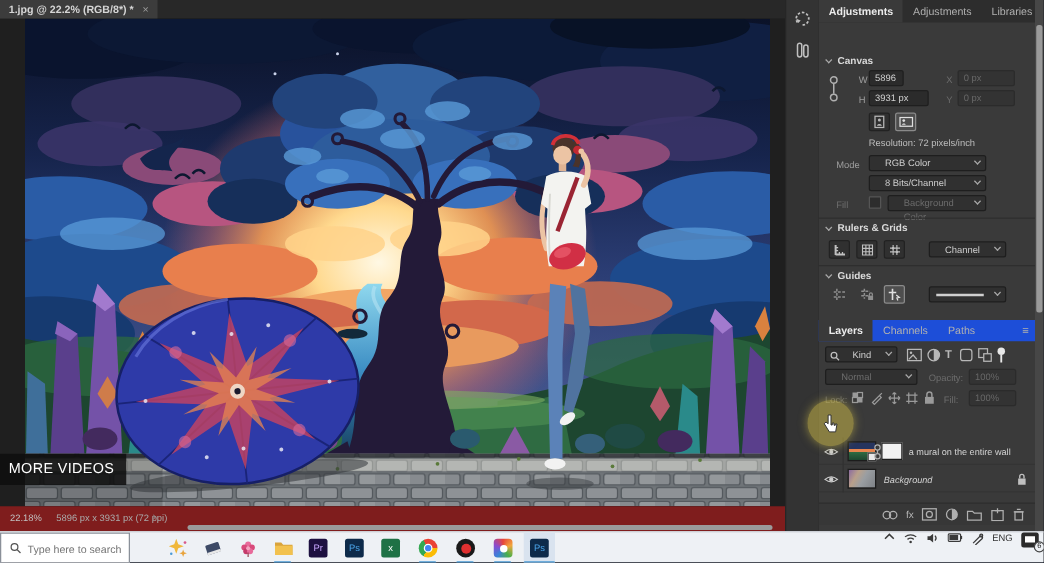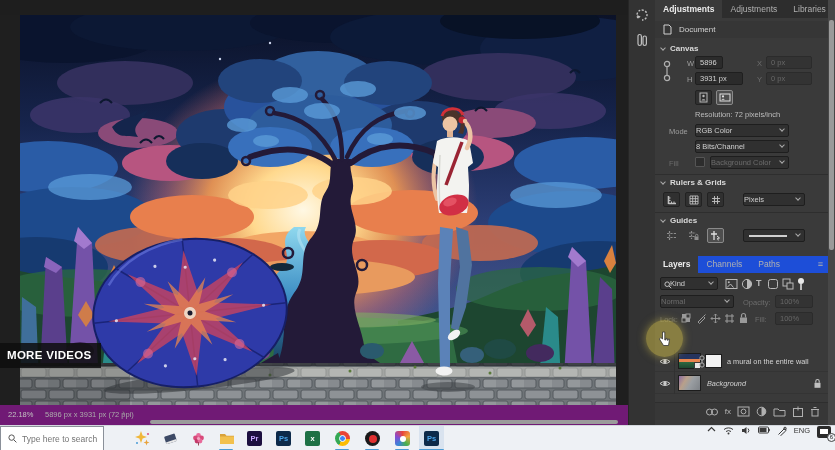--- a/index.html
+++ b/index.html
@@ -6,23 +6,23 @@
 html,body{width:835px;height:450px;overflow:hidden}
 body{font-family:"Liberation Sans",sans-serif;background:#1e1e1e;position:relative}
 .app{position:absolute;inset:0}
 
 .tabbar{position:absolute;left:0;top:0;width:628px;height:15px;background:#282828}
 .doc-tab{position:absolute;left:0;top:0;height:15px;background:#3c3c3c;color:#d6d6d6;
  font-size:8.5px;line-height:15px;padding:0 7px;font-weight:bold;white-space:nowrap}
 .doc-tab .close{color:#9a9a9a;margin-left:7px;font-weight:normal}
 .viewport{position:absolute;left:0;top:15px;width:628px;height:390px;background:#1f1f1f;overflow:hidden}
 .artwork{position:absolute;left:20px;top:0;width:596px;height:390px;background:#0b1228}
-.more-videos{position:absolute;left:0;top:328px;height:25px;background:rgba(14,14,14,.86);
- color:#fff;font-size:11.5px;font-weight:bold;line-height:25px;padding:0 10px 0 7px;letter-spacing:.3px;z-index:4}
-.statusbar{position:absolute;left:0;top:405px;width:628px;height:20px;background:#701a75;color:#c2c2c2;font-size:7.5px}
+.more-videos{position:absolute;left:0;top:348px;height:25px;background:rgba(14,14,14,.86);
+ color:#fff;font-size:11.5px;font-weight:normal;line-height:25px;padding:0 10px 0 7px;letter-spacing:.3px;z-index:4}
+.statusbar{position:absolute;left:0;top:405px;width:628px;height:20px;background:#7f1d1d;color:#c2c2c2;font-size:7.5px}
 .status-zoom{position:absolute;left:8px;top:5px}
 .status-dims{position:absolute;left:45px;top:5px;color:#ababab}
 .status-arrow{position:absolute;left:122px;top:3px;color:#8e8e8e;font-size:9px}
 .hthumb{position:absolute;left:150px;top:15px;width:468px;height:4px;background:#9b9b9b;border-radius:2px}
 
 .dock{position:absolute;left:628px;top:0;width:27px;height:425px;background:#333333;border-left:1px solid #262626}
 .dockbtn{width:21px;height:21px;margin:4px auto 2px;border-radius:3px;display:flex;align-items:center;justify-content:center}
 
 .rpanel{position:absolute;left:655px;top:0;width:173px;height:425px;background:#3a3a3a;font-size:8px;color:#c6c6c6}
 .ptabs{position:absolute;left:0;top:0;width:173px;height:18px;background:#2d2d2d;display:flex}
@@ -31,21 +31,21 @@
 .pmenu{margin-left:auto;color:#b0b0b0;padding:0 5px;line-height:16px;font-size:9px}
 .docrow{position:absolute;left:0;top:21px;width:173px;height:17px;background:#363636;display:flex;align-items:center;gap:7px;padding-left:8px;color:#d2d2d2}
 .sechead{position:absolute;display:flex;align-items:center;gap:5px;color:#dadada;font-weight:bold;font-size:8px}
 .cdown{display:inline-block;width:4px;height:4px;border-right:1.2px solid #aaa;border-bottom:1.2px solid #aaa;transform:rotate(45deg);margin-top:-2px}
 .lbl{position:absolute;color:#9e9e9e;font-size:7.5px}
 .lbl.dis{color:#6c6c6c}
 .field{position:absolute;height:13px;background:#2b2b2b;border:1px solid #1f1f1f;border-radius:2px;
  color:#d2d2d2;font-size:7.5px;line-height:11px;padding:0 4px}
 .field.dis{color:#686868;background:#333;border-color:#2b2b2b}
 .sel{position:absolute;height:13px;background:#303030;border:1px solid #1e1e1e;border-radius:2px;
- color:#cfcfcf;font-size:7.5px;line-height:11px;padding:0 10px 0 0}
+ color:#cfcfcf;font-size:7.5px;line-height:11px;padding:0 10px 0 12px}
 .sel .cdown{position:absolute;right:4px;top:4px}
 .sel.dis{color:#6c6c6c}
 .ibtn{position:absolute;width:17px;height:15px;background:#303030;border:1px solid #222;border-radius:2px;display:flex;align-items:center;justify-content:center}
 .ibtn.sel2{background:#4e4e4e;border-color:#8a8a8a}
 .ibtn.flat{background:transparent;border-color:transparent}
 .divline{position:absolute;left:0;width:173px;height:1px;background:#2e2e2e}
 .cbox{position:absolute;width:10px;height:10px;background:#2d2d2d;border:1px solid #555;border-radius:1px}
 
 .ltabs{position:absolute;left:0;top:256px;width:173px;height:17px;background:#1d4ed8;display:flex}
 .lrowbar{position:absolute;left:0;width:173px;height:16px}
@@ -62,36 +62,41 @@
 .vthumb{position:absolute;left:1px;top:20px;width:5px;height:230px;background:#9a9a9a;border-radius:2px}
 
 .hl-circle{position:absolute;left:646px;top:320px;width:37px;height:37px;border-radius:50%;
  background:rgba(214,194,74,.5);box-shadow:0 0 8px rgba(214,194,74,.55);z-index:9}
 .cursor{position:absolute;left:657px;top:331px;z-index:10}
 
 .taskbar{position:absolute;left:0;top:425px;width:835px;height:25px;background:#eef1f5;border-top:1px solid #d4d8de}
 .search{position:absolute;left:0;top:0;width:104px;height:25px;background:#fff;border:1px solid #8a9099;display:flex;align-items:center;gap:5px;padding-left:7px}
 .search input{border:none;outline:none;width:80px;font-size:8.5px;color:#333;font-family:"Liberation Sans",sans-serif;background:transparent}
 .tkicon{position:absolute;top:3px;width:19px;height:19px;display:flex;align-items:center;justify-content:center}
-.appsq{width:15px;height:15px;border-radius:2px;display:flex;align-items:center;justify-content:center;font-weight:bold;font-size:7.5px}
+.appsq{width:15px;height:15px;border-radius:2px;display:flex;align-items:center;justify-content:center;font-weight:normal;font-size:7.5px}
 .uline{position:absolute;top:23px;height:2px;background:#4a9bd5;border-radius:1px}
 .pstile{position:absolute;left:419px;top:0;width:25px;height:25px;background:#d9e3ef}
 .tray{position:absolute;right:4px;top:0;height:25px;display:flex;align-items:flex-start;gap:7px;color:#3a3a3a}
 .eng{font-size:7.5px;color:#333}
 .badge6{position:relative;width:14px;height:12px;background:#2b2b2b;border-radius:2px}
 .badge6 .sq{position:absolute;left:3px;top:3px;width:8px;height:5px;background:#fff}
 .badge6 .n{position:absolute;right:-5px;bottom:-4px;width:9px;height:9px;border:1px solid #444;border-radius:50%;
  background:#eef1f5;font-size:6px;line-height:7px;text-align:center;color:#222}
 svg{display:block}
 </style>
 </head>
 <body>
 
 <div class="app">
 
+  <div class="tabbar">
+    <div class="doc-tab">
+      <span>1.jpg @ 22.2% (RGB/8*) *</span><span class="close">×</span>
+    </div>
+  </div>
 
   <div class="viewport">
     <svg class="artwork" viewBox="0 0 596 390" preserveAspectRatio="none">
       <defs>
         <linearGradient id="sky" x1="0" y1="0" x2="0" y2="1">
           <stop offset="0" stop-color="#0b1228"></stop>
             <stop offset=".35" stop-color="#16244c"></stop>
           <stop offset=".65" stop-color="#2b3d74"></stop>
             <stop offset="1" stop-color="#45568e"></stop>
         </linearGradient>
@@ -355,26 +360,20 @@
   </div>
 
   <div class="rpanel">
     <div class="ptabs">
       <div class="ptab active">Adjustments</div>
       <div class="ptab">Adjustments</div>
       <div class="ptab">Libraries</div>
       <div class="pmenu">≡</div>
     </div>
 
-    <div class="docrow">
-      <svg width="9" height="11" viewBox="0 0 9 11">
-          <path d="M1 1 H6 L8 3 V10 H1 Z" stroke="#d0d0d0" fill="none" stroke-width="1"></path>
-        </svg>
-      <span>Document</span>
-    </div>
 
     <div class="sechead" style="left:6px;top:44px">
       <span class="cdown"></span>
       <span>Canvas</span>
     </div>
     <svg style="position:absolute;left:8px;top:60px" width="8" height="22" viewBox="0 0 8 22">
       <circle cx="4" cy="4" r="2.6" stroke="#b0b0b0" fill="none" stroke-width="1.2"></circle>
       <circle cx="4" cy="18" r="2.6" stroke="#b0b0b0" fill="none" stroke-width="1.2"></circle>
       <line x1="4" y1="7" x2="4" y2="15" stroke="#b0b0b0" stroke-width="1.2"></line>
     </svg>
@@ -434,21 +433,21 @@
         </svg>
     </div>
     <div class="ibtn" style="left:52px;top:192px">
       <svg width="10" height="10" viewBox="0 0 10 10">
           <path d="M1 3.5 h8 M1 6.5 h8 M3.5 1 v8 M6.5 1 v8" stroke="#c0c0c0" stroke-width=".9"></path>
           <circle cx="3.5" cy="3.5" r="1" fill="#c0c0c0"></circle>
           <circle cx="6.5" cy="6.5" r="1" fill="#c0c0c0"></circle>
         </svg>
     </div>
     <div class="sel" style="left:88px;top:193px;width:62px">
-      <span>Pixels</span><span class="cdown"></span>
+      <span>Channel</span><span class="cdown"></span>
     </div>
 
     <div class="divline" style="top:212px"></div>
 
     <div class="sechead" style="left:6px;top:216px">
       <span class="cdown"></span>
       <span>Guides</span>
     </div>
     <div class="ibtn flat" style="left:8px;top:228px">
       <svg width="11" height="11" viewBox="0 0 11 11">

